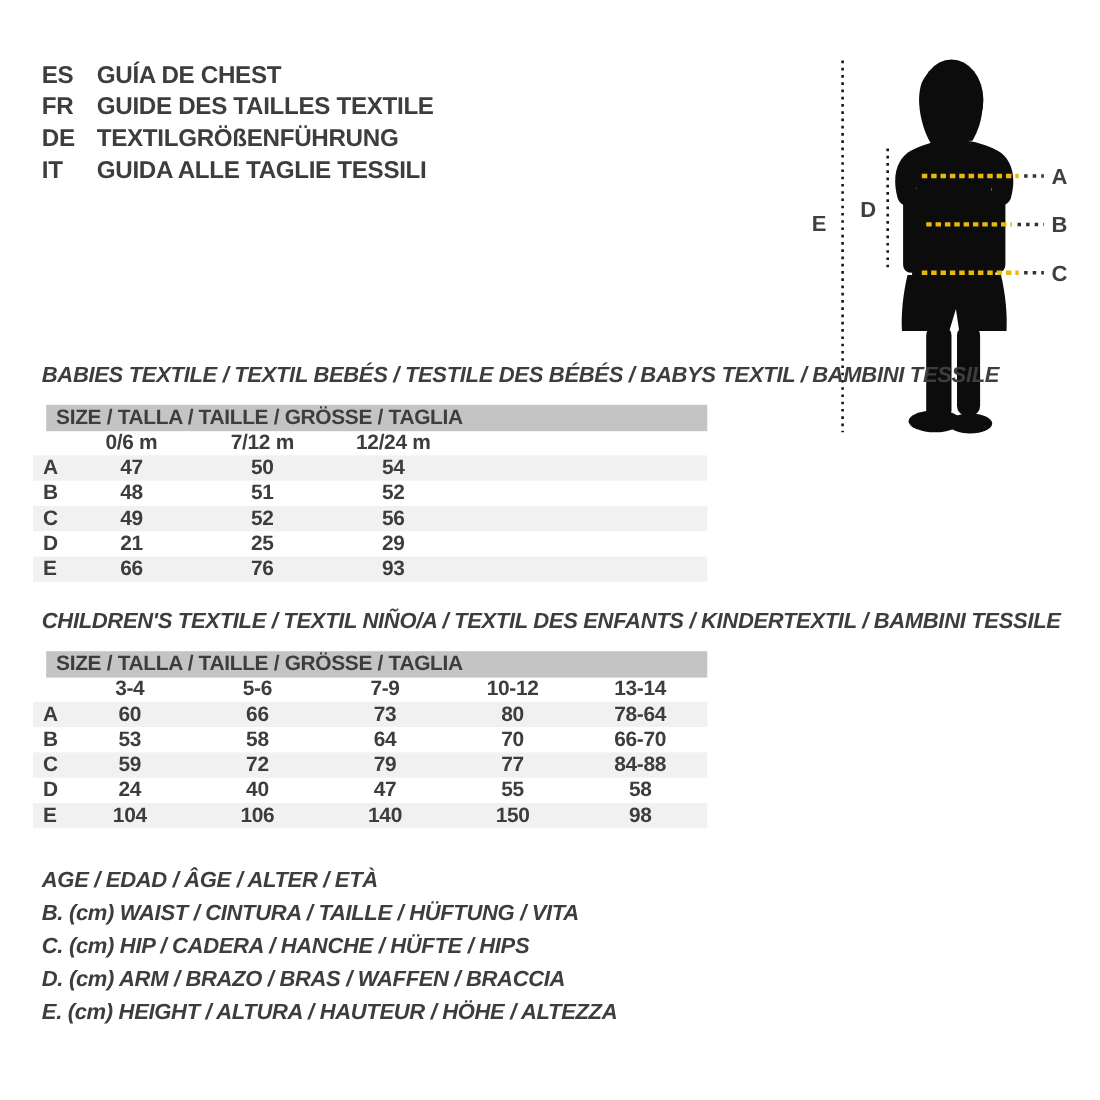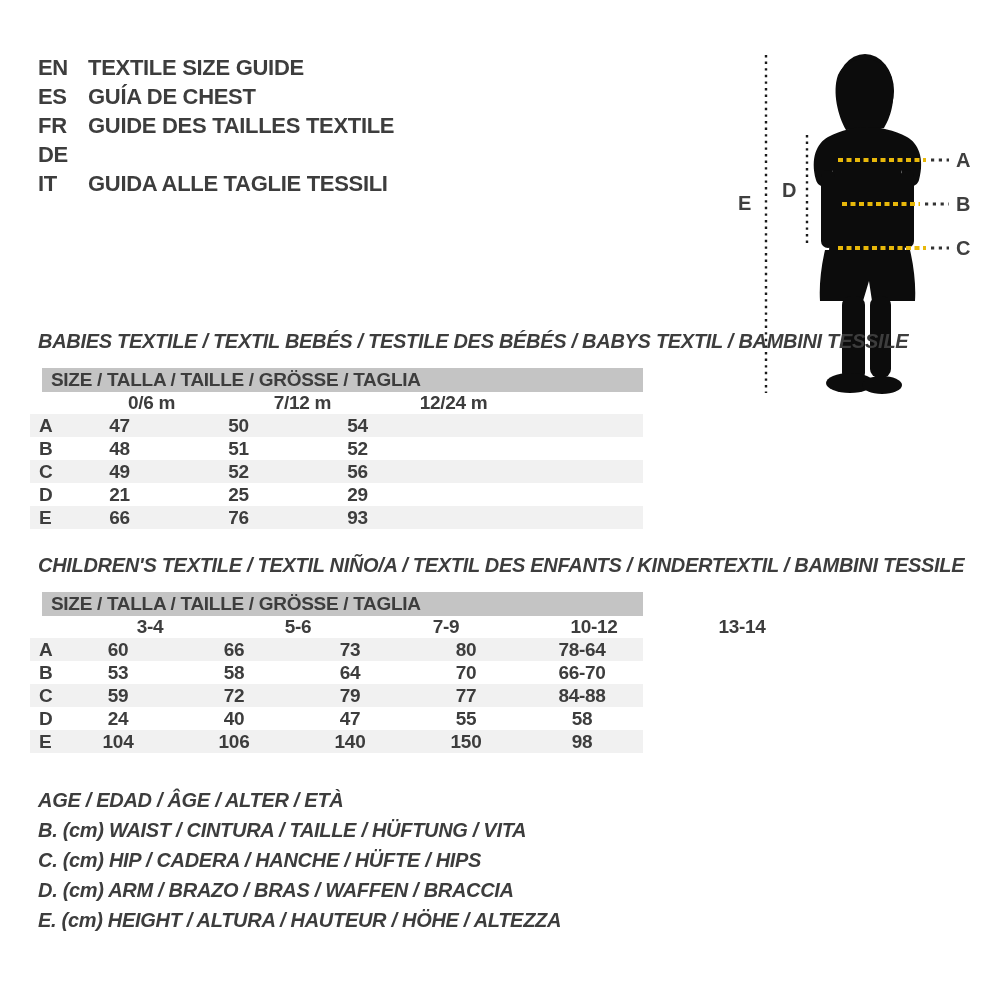--- a/index.html
+++ b/index.html
@@ -26,51 +26,48 @@
   .section-title { position:absolute; left:38px; font-size:20px; font-weight:bold; letter-spacing:-0.3px; line-height:22px; white-space:nowrap;font-style:italic; }
   .babies-title { top:330px; }
   .children-title { top:554px; }
 
   
   .size-table { position:absolute; left:30px; width:613px; font-size:19px; font-weight:bold; letter-spacing:-0.3px; }
   .babies-table { top:368px; }
   .children-table { top:592px; }
   .t-head { height:24px; line-height:24px; background:#c4c4c4; padding-left:9px;margin-left:12px; }
   .t-row { display:flex; height:23px; align-items:center; }
-  .t-cols { height:22px;gap:32px; }
+  .t-cols { height:22px; }
   .t-row.alt { background:#f1f1f1; }
   .cell { text-align:center; }
   .cell.lbl { flex:0 0 30px; text-align:left; padding-left:9px; }
   .babies-table .cell.d { flex:0 0 119px; }
   .children-table .cell.d { flex:0 0 116px; }
 
   
   .legend { position:absolute; left:38px; top:785px;font-style:italic; }
   .legend-line { height:30px; line-height:30px; font-size:20px; font-weight:bold; letter-spacing:-0.3px; white-space:nowrap; }
 </style>
 </head>
 <body>
 
 <div class="page">
 
   <div class="langs">
     <div class="lang-row">
-      <span class="lang-code">EN</span>
-      <span class="lang-title">TEXTILE SIZE GUIDE</span>
-    </div>
-    <div class="lang-row">
       <span class="lang-code">ES</span>
       <span class="lang-title">GUÍA DE CHEST</span>
     </div>
     <div class="lang-row">
       <span class="lang-code">FR</span>
       <span class="lang-title">GUIDE DES TAILLES TEXTILE</span>
     </div>
     <div class="lang-row">
       <span class="lang-code">DE</span>
+      <span class="lang-title">TEXTILGRÖßENFÜHRUNG</span>
     </div>
     <div class="lang-row">
       <span class="lang-code">IT</span>
       <span class="lang-title">GUIDA ALLE TAGLIE TESSILI</span>
     </div>
   </div>
 
   <div class="figure-wrap">
     <svg width="280" height="360" viewBox="0 0 280 360">
 

